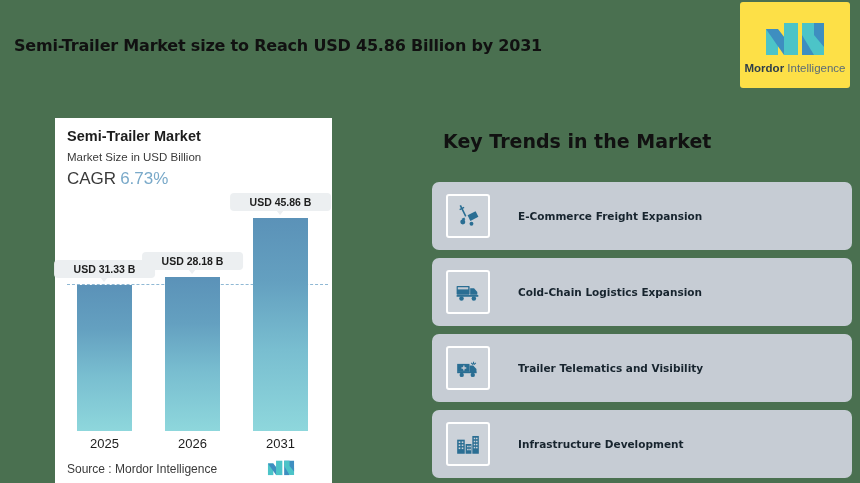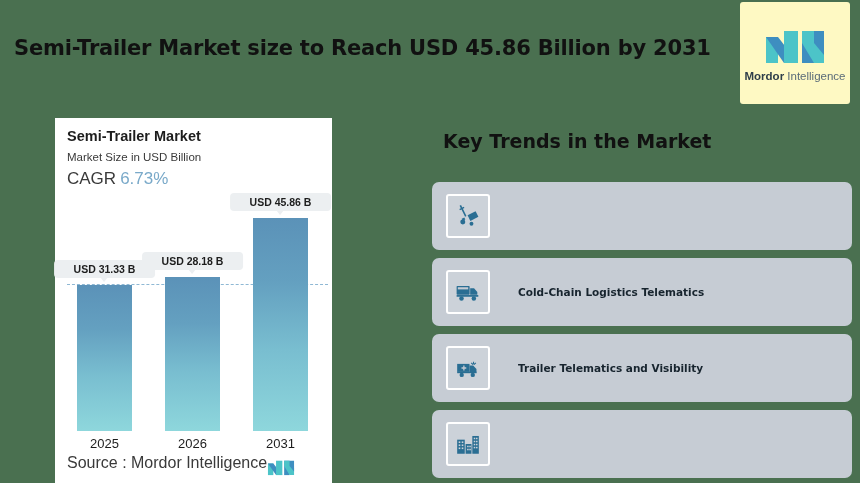--- a/index.html
+++ b/index.html
@@ -5,27 +5,27 @@
   html,body{margin:0;padding:0;}
   body{
     width:860px;height:483px;
     background:#4a7050;
     font-family:"Liberation Sans", sans-serif;
     overflow:hidden;position:relative;
   }
   
   #headline{
     position:absolute;left:14px;top:36px;
-    font-size:21px;font-weight:bold;color:#111;
+    font-size:16px;font-weight:bold;color:#111;
     letter-spacing:-0.2px;white-space:nowrap;
     font-family:"DejaVu Sans", sans-serif;
   }
   #logo-box{
-    position:absolute;left:740px;top:2px;width:110px;height:102px;
-    background:#fef9c3;border-radius:3px;
+    position:absolute;left:740px;top:2px;width:110px;height:86px;
+    background:#fde047;border-radius:3px;
     display:flex;flex-direction:column;align-items:center;justify-content:center;
   }
   #logo-mark{width:62px;height:40px;display:block;}
   #logo-word{font-size:11.5px;color:#3a4a57;margin-top:5px;white-space:nowrap;}
   #logo-word b{font-weight:bold;color:#2f3e4a;}
   #logo-word span{font-weight:normal;color:#5a6b78;}
 
   
   #chart-card{
     position:absolute;left:55px;top:118px;width:277px;height:365px;
@@ -54,21 +54,21 @@
   }
   .pill:after{
     content:"";position:absolute;left:50%;margin-left:-4px;bottom:-4px;
     width:0;height:0;border-left:4px solid transparent;border-right:4px solid transparent;
     border-top:5px solid #eceff1;
   }
   .xtick{
     position:absolute;top:318px;width:55px;text-align:center;
     font-size:13px;font-weight:normal;color:#1d1d1d;
   }
-  #chart-source{position:absolute;left:12px;top:336px;font-size:16px;color:#3a3a3a;}
+  #chart-source{position:absolute;left:12px;top:344px;font-size:12px;color:#3a3a3a;}
   #chart-logo{position:absolute;left:212px;top:340px;width:28px;height:18px;}
 
   
   #trends-title{
     position:absolute;left:443px;top:130px;
     font-size:19px;font-weight:bold;color:#111;
     font-family:"DejaVu Sans", sans-serif;
   }
   .trend-card{
     position:absolute;left:432px;width:420px;height:68px;
@@ -149,34 +149,35 @@
 <div class="trend-card" style="top:182px;">
   <div class="trend-icon-frame">
     <svg viewBox="0 0 24 24" fill="#2a6e93">
       <path d="M4.2 2.6l1.4-.7 1.1 2.2 1.4-.7.6 1.3-1.4.7 3.3 6.6-1.3.7-3.3-6.6-1.4.7-.6-1.3 1.4-.7L4.2 2.6z"></path>
       <path d="M11.6 11.3l7.4-3.7 2.6 5.2-7.4 3.7z"></path>
       <circle cx="7.2" cy="17.6" r="2.3"></circle>
       <circle cx="15.2" cy="19.1" r="1.8"></circle>
       <path d="M6.2 14.6l2.4-1.2.9 1.8-2.4 1.2z"></path>
     </svg>
   </div>
+  <div class="trend-label">E-Commerce Freight Expansion</div>
 </div>
 
 <div class="trend-card" style="top:258px;">
   <div class="trend-icon-frame">
     <svg viewBox="0 0 24 24" fill="#2a6e93">
       <rect x="1.5" y="6.5" width="12" height="8" rx="0.6"></rect>
       <path d="M14 8.6h3.6l3 3.4v2.5H14z"></path>
       <rect x="1.5" y="14.8" width="20" height="1.6"></rect>
       <circle cx="6" cy="18" r="2.1"></circle>
       <circle cx="17.4" cy="18" r="2.1"></circle>
       <rect x="2.6" y="7.6" width="9.6" height="2" fill="#c6ccd4"></rect>
     </svg>
   </div>
-  <div class="trend-label">Cold-Chain Logistics Telematics</div>
+  <div class="trend-label">Cold-Chain Logistics Expansion</div>
 </div>
 
 <div class="trend-card" style="top:334px;">
   <div class="trend-icon-frame">
     <svg viewBox="0 0 24 24" fill="#2a6e93">
       <path d="M2 8.2h11.4v7.4H2z"></path>
       <path d="M13.4 9.8h3.4l3 3.2v2.6h-6.4z"></path>
       <rect x="2" y="15.4" width="18" height="1.4"></rect>
       <circle cx="6.2" cy="18.4" r="2"></circle>
       <circle cx="16.4" cy="18.4" r="2"></circle>
@@ -208,13 +209,14 @@
           <rect x="19.4" y="6.2" width="1.4" height="1.4"></rect>
         <rect x="17.3" y="9" width="1.4" height="1.4"></rect>
           <rect x="19.4" y="9" width="1.4" height="1.4"></rect>
         <rect x="17.3" y="11.8" width="1.4" height="1.4"></rect>
           <rect x="19.4" y="11.8" width="1.4" height="1.4"></rect>
         <rect x="17.3" y="14.6" width="1.4" height="1.4"></rect>
           <rect x="19.4" y="14.6" width="1.4" height="1.4"></rect>
       </g>
     </svg>
   </div>
+  <div class="trend-label">Infrastructure Development</div>
 </div>
 
 </body></html>

